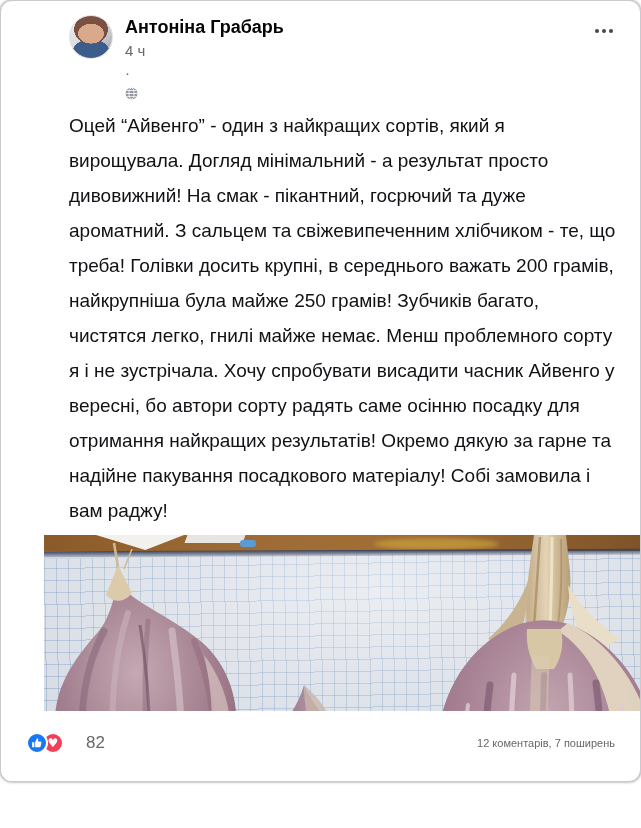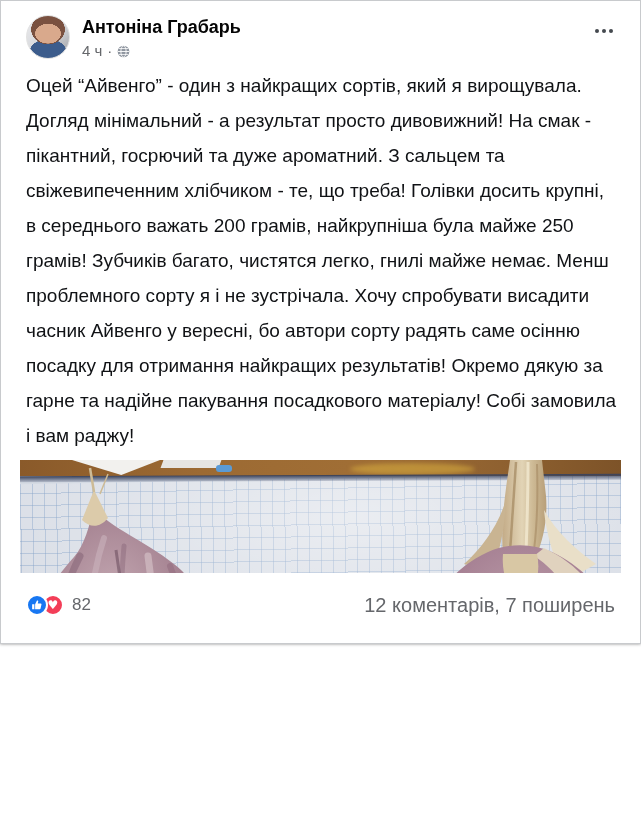--- a/index.html
+++ b/index.html
@@ -1,35 +1,36 @@
 <!DOCTYPE html>
 <html><head>
 <meta charset="utf-8">
 <style>
   * { margin:0; padding:0; box-sizing:border-box; }
   html,body { width:641px; height:828px; background:#ffffff; font-family:"Liberation Sans", sans-serif; }
   .card {
-    position:relative; width:641px; height:644px; background:#fff;
-    border:1px solid #c8cacd; border-radius:0; overflow:hidden;
+    position:relative; width:641px; height:782px; background:#fff;
+    border:1px solid #c8cacd; border-radius:12px; overflow:hidden;
     box-shadow:0 0 3px rgba(0,0,0,.45);
+    padding-left:43px;
   }
   
   .header { display:flex; align-items:flex-start; padding:14px 25px 0 25px; }
   .avatar {
     width:44px; height:44px; border-radius:50%; margin-right:12px; flex:0 0 44px;
     border:1px solid #e2e2e2;
     background:
       radial-gradient(ellipse 13px 10px at 50% 42%, #d9a98c 0 98%, transparent 100%),
       radial-gradient(ellipse 17px 15px at 50% 32%, #7a5140 0 98%, transparent 100%),
       radial-gradient(ellipse 19px 14px at 50% 88%, #3c5c8c 0 98%, transparent 100%),
       linear-gradient(135deg, #ececee 0%, #d4d6da 55%, #9b9da2 100%);
   }
   .h-info { flex:1; padding-top:1px; }
   .name { font-size:18px; font-weight:700; color:#050505; line-height:23px; }
-  .meta { margin-top:3px; display:flex; align-items:center; gap:5px; color:#65676B; font-size:15px; }
+  .meta { margin-top:3px; display:flex; align-items:flex-start; gap:5px; color:#65676B; font-size:15px;flex-direction:column; }
   .globe { width:13px; height:13px; display:inline-block; }
   .more { display:flex; gap:3px; padding:14px 2px 8px 8px; cursor:pointer; align-items:center; }
   .more i { width:4px; height:4px; border-radius:50%; background:#44494f; display:block; }
   
   .post-text {
     padding:9px 22px 0 25px; font-size:19px; line-height:35px; color:#101215;
     letter-spacing:0;
   }
   
   .photo { position:relative; width:601px; height:380px; margin:7px auto 0; overflow:hidden; background:#d4dae3; }
@@ -55,22 +56,22 @@
   .garlic { position:absolute; top:0; left:0; width:601px; height:380px; }
   
   .footer { position:absolute; left:0; right:0; bottom:0; height:70px;
     display:flex; align-items:center; justify-content:space-between; padding:0 25px 6px 25px; background:#fff; }
   .reactions { display:flex; align-items:center; }
   .rxn { width:22px; height:22px; border-radius:50%; border:2px solid #fff;
     display:flex; align-items:center; justify-content:center; }
   .rxn-like { background:#1877F2; z-index:2; }
   .rxn-love { background:#F33E58; margin-left:-6px; z-index:1; color:#fff; font-size:12px; line-height:1;
     font-family:"DejaVu Sans", sans-serif; }
-  .count { margin-left:8px; color:#65676B; font-size:17px; }
-  .engagement { color:#65676B; font-size:20px; }
+  .count { margin-left:22px; color:#65676B; font-size:17px; }
+  .engagement { color:#65676B; font-size:11px; }
 </style>
 </head>
 <body>
 
 <div class="card">
 
   <div class="header">
     <div class="avatar"></div>
     <div class="h-info">
       <div class="name">Антоніна Грабарь</div>

